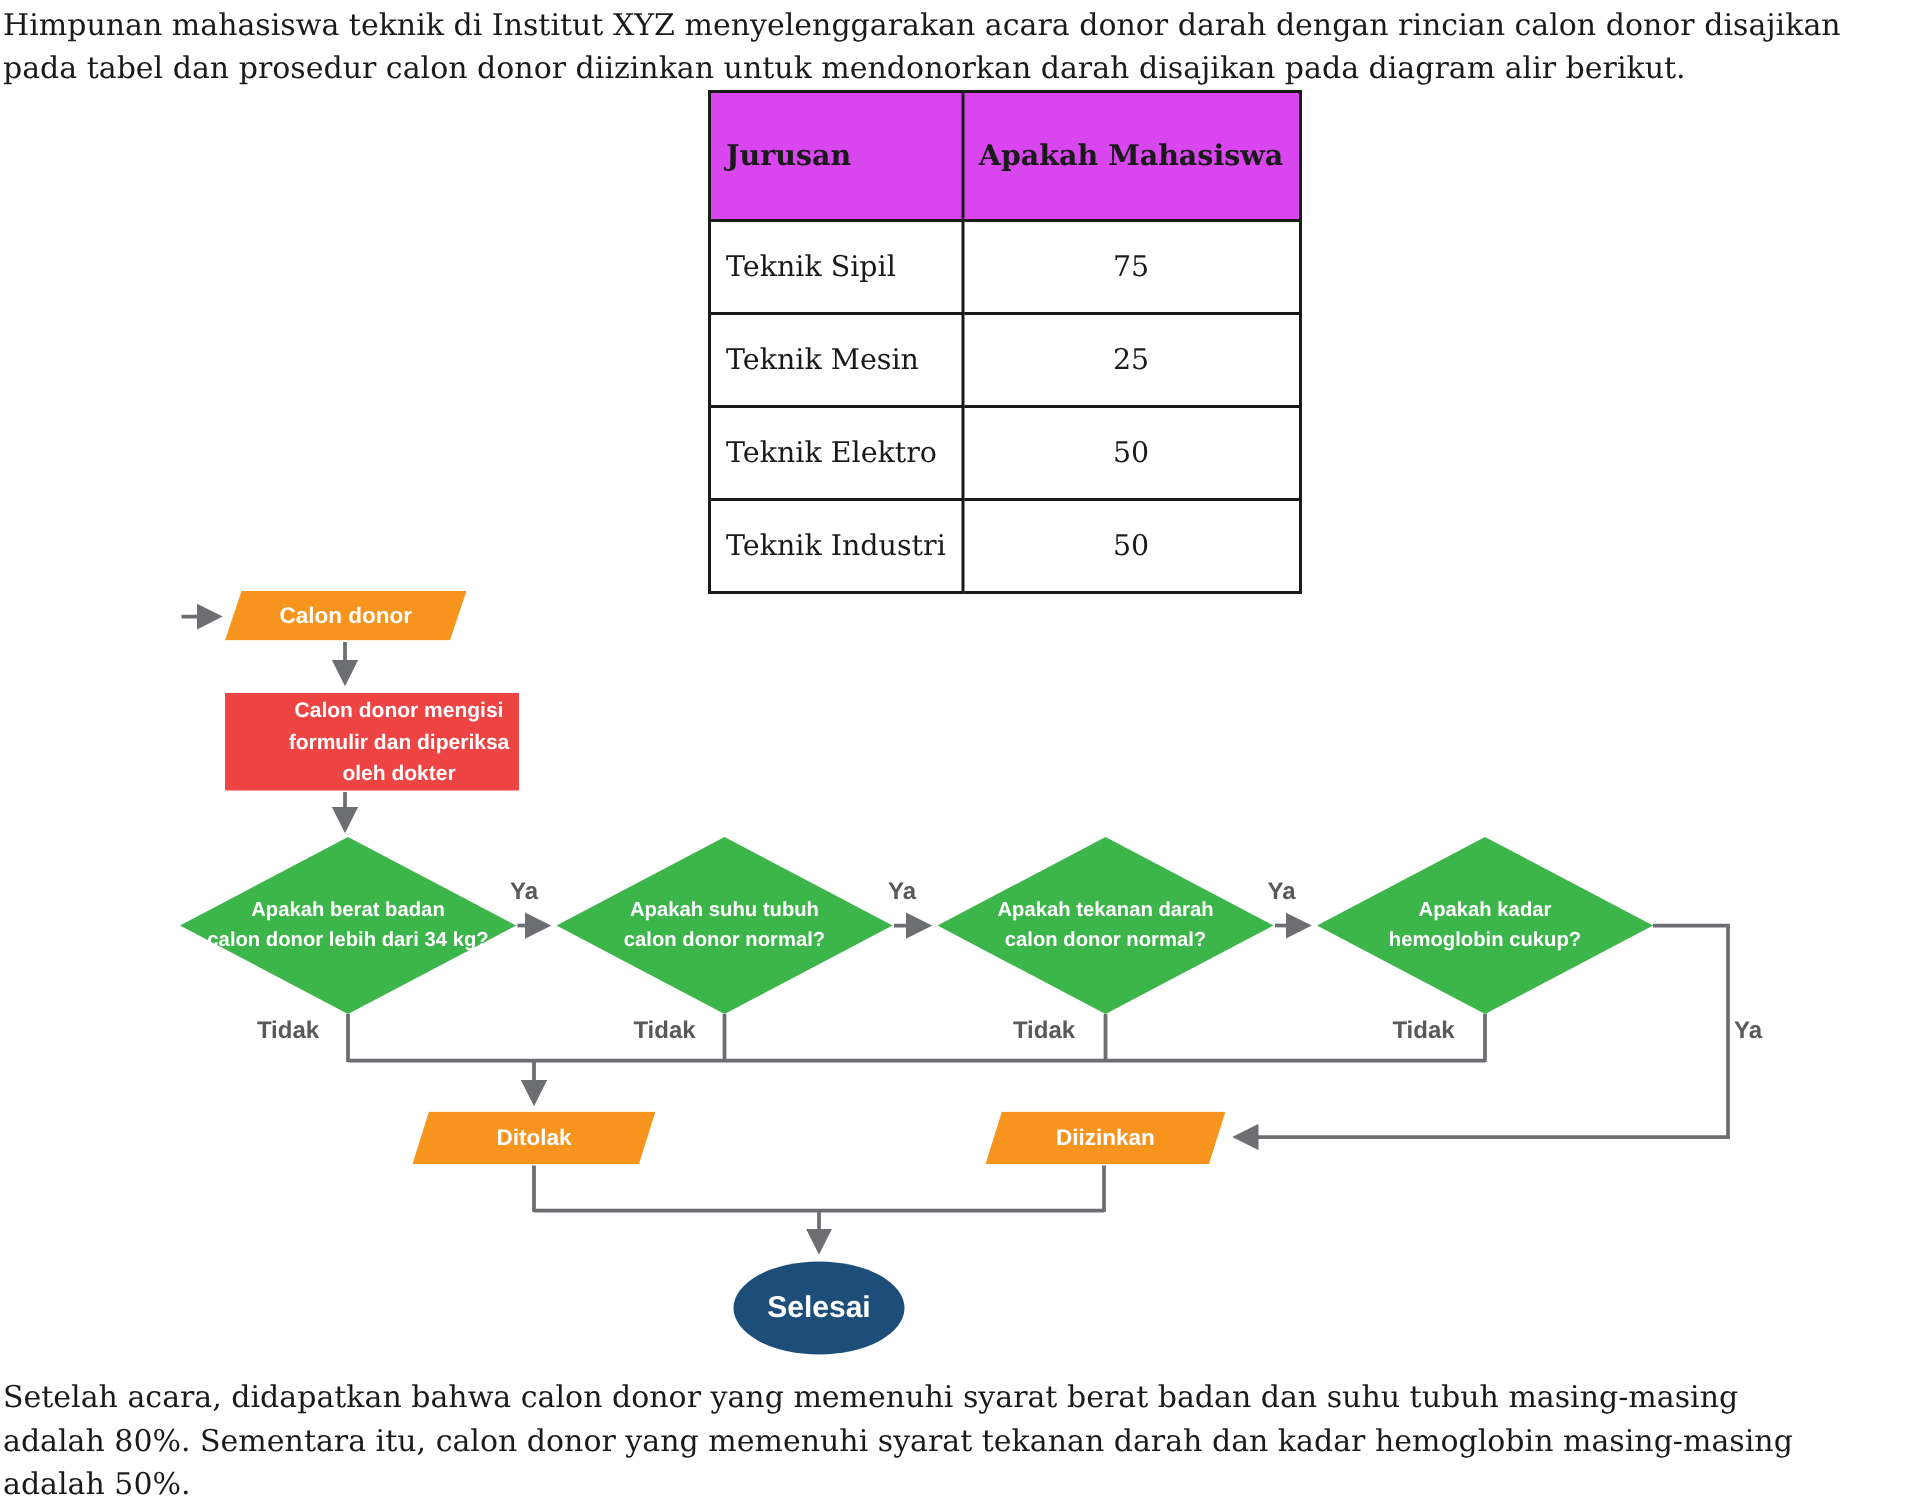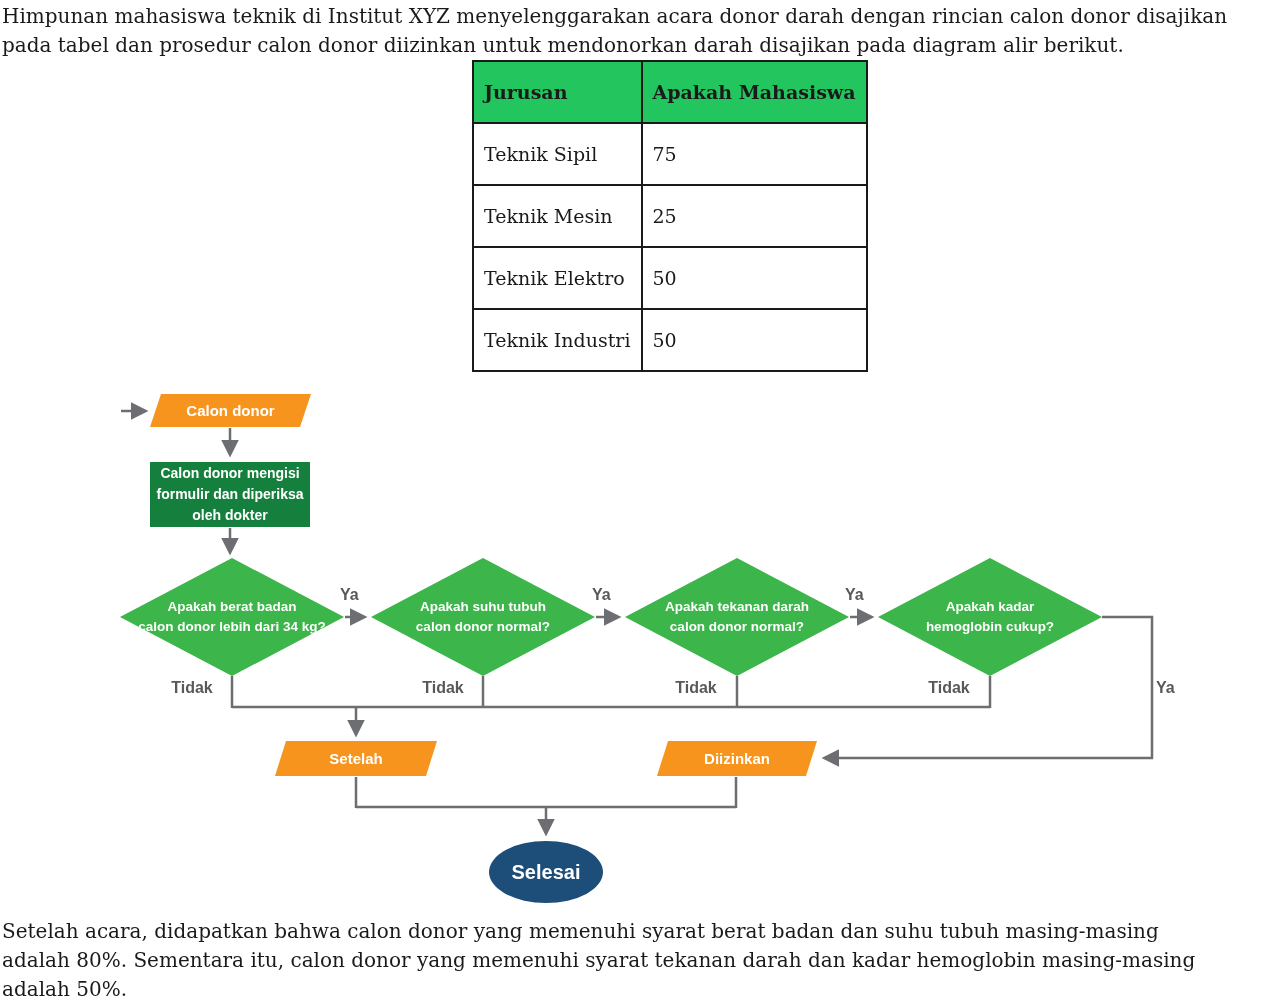--- a/index.html
+++ b/index.html
@@ -4,36 +4,36 @@
 <style>
   html,body{margin:0;padding:0;background:#ffffff;}
   #canvas{position:relative;width:1283px;height:1003px;background:#ffffff;overflow:hidden;
           font-family:"Liberation Sans",sans-serif;}
   .para{position:absolute;color:#1a1a1a;font-family:"DejaVu Serif",serif;
         font-size:20px;line-height:29px;white-space:pre-line;}
   
   .donor-table{position:absolute;left:472px;top:60px;border-collapse:collapse;
                font-family:"DejaVu Serif",serif;font-size:19px;color:#1a1a1a;}
   .donor-table th,.donor-table td{border:2px solid #1a1a1a;white-space:nowrap;}
-  .donor-table th{background:#22c55e;font-weight:bold;text-align:left;
-                  height:60px;padding:0 10px;}
+  .donor-table th{background:#d946ef;font-weight:bold;text-align:left;
+                  height:60px;padding:12px 10px;}
   .donor-table td{height:60px;padding:0 10px;}
-  .donor-table td.num{width:168px;}
+  .donor-table td.num{text-align:center;width:168px;}
   .donor-table td.jur{width:128px;margin-top:16px;}
   
   #wires{position:absolute;left:0;top:0;width:1283px;height:1003px;}
   .node{position:absolute;display:flex;align-items:center;justify-content:center;
         color:#ffffff;font-weight:bold;text-align:center;}
   .oval{background:#1d4e79;border-radius:50%;font-size:20px;}
   .para-shape{position:absolute;}
   .para-bg{position:absolute;left:0;top:0;width:100%;height:100%;background:#f7941e;
            clip-path:polygon(11px 0,100% 0,calc(100% - 11px) 100%,0 100%);}
   .para-text{position:absolute;left:0;top:0;width:100%;height:100%;display:flex;
              align-items:center;justify-content:center;color:#fff;font-weight:bold;font-size:15px;}
-  .process{background:#15803d;font-size:14px;line-height:1.5;white-space:pre-line;}
+  .process{background:#ef4444;font-size:14px;line-height:1.5;white-space:pre-line;padding-left:36px;}
   .diamond{position:absolute;width:224px;height:118px;}
   .diamond-bg{position:absolute;left:0;top:0;width:100%;height:100%;background:#3cb54a;
               clip-path:polygon(50% 0,100% 50%,50% 100%,0 50%);}
   .diamond-text{position:absolute;left:50%;top:50%;transform:translate(-50%,-50%);
                 width:220px;color:#fff;font-weight:bold;font-size:13.5px;line-height:1.5;
                 text-align:center;white-space:pre-line;}
   .branch-label{position:absolute;color:#58595b;font-weight:bold;font-size:16px;height:20px;}
   .no-label{width:70px;text-align:center;}
   .yes-label{width:34px;text-align:left;}
 </style>
@@ -135,21 +135,21 @@
   <div class="branch-label yes-label" style="left:845px;top:586px;">Ya</div>
   <div class="branch-label yes-label" style="left:1156px;top:679px;">Ya</div>
 
   <div class="branch-label no-label" style="left:157px;top:679px;">Tidak</div>
   <div class="branch-label no-label" style="left:408px;top:679px;">Tidak</div>
   <div class="branch-label no-label" style="left:661px;top:679px;">Tidak</div>
   <div class="branch-label no-label" style="left:914px;top:679px;">Tidak</div>
 
   <div class="para-shape" style="left:275px;top:741px;width:162px;height:35px;">
     <div class="para-bg"></div>
-    <div class="para-text">Setelah</div>
+    <div class="para-text">Ditolak</div>
   </div>
   <div class="para-shape" style="left:657px;top:741px;width:160px;height:35px;">
     <div class="para-bg"></div>
     <div class="para-text">Diizinkan</div>
   </div>
 
   <div class="node oval" style="left:489px;top:841px;width:114px;height:62px;">Selesai</div>
 
   <div class="para" style="left:2px;top:917px;width:1279px;">Setelah acara, didapatkan bahwa calon donor yang memenuhi syarat berat badan dan suhu tubuh masing-masing
 adalah 80%. Sementara itu, calon donor yang memenuhi syarat tekanan darah dan kadar hemoglobin masing-masing

